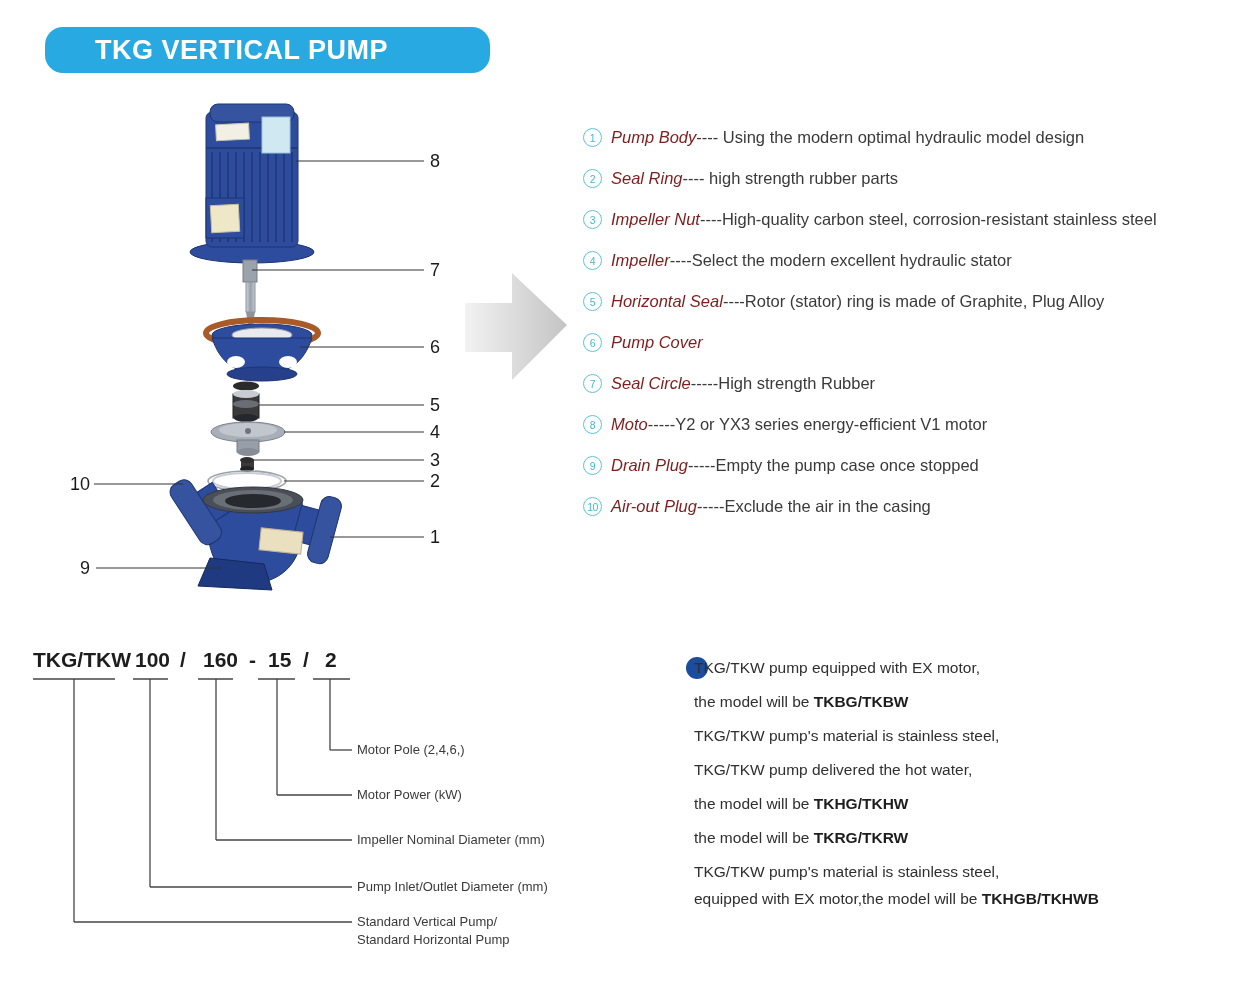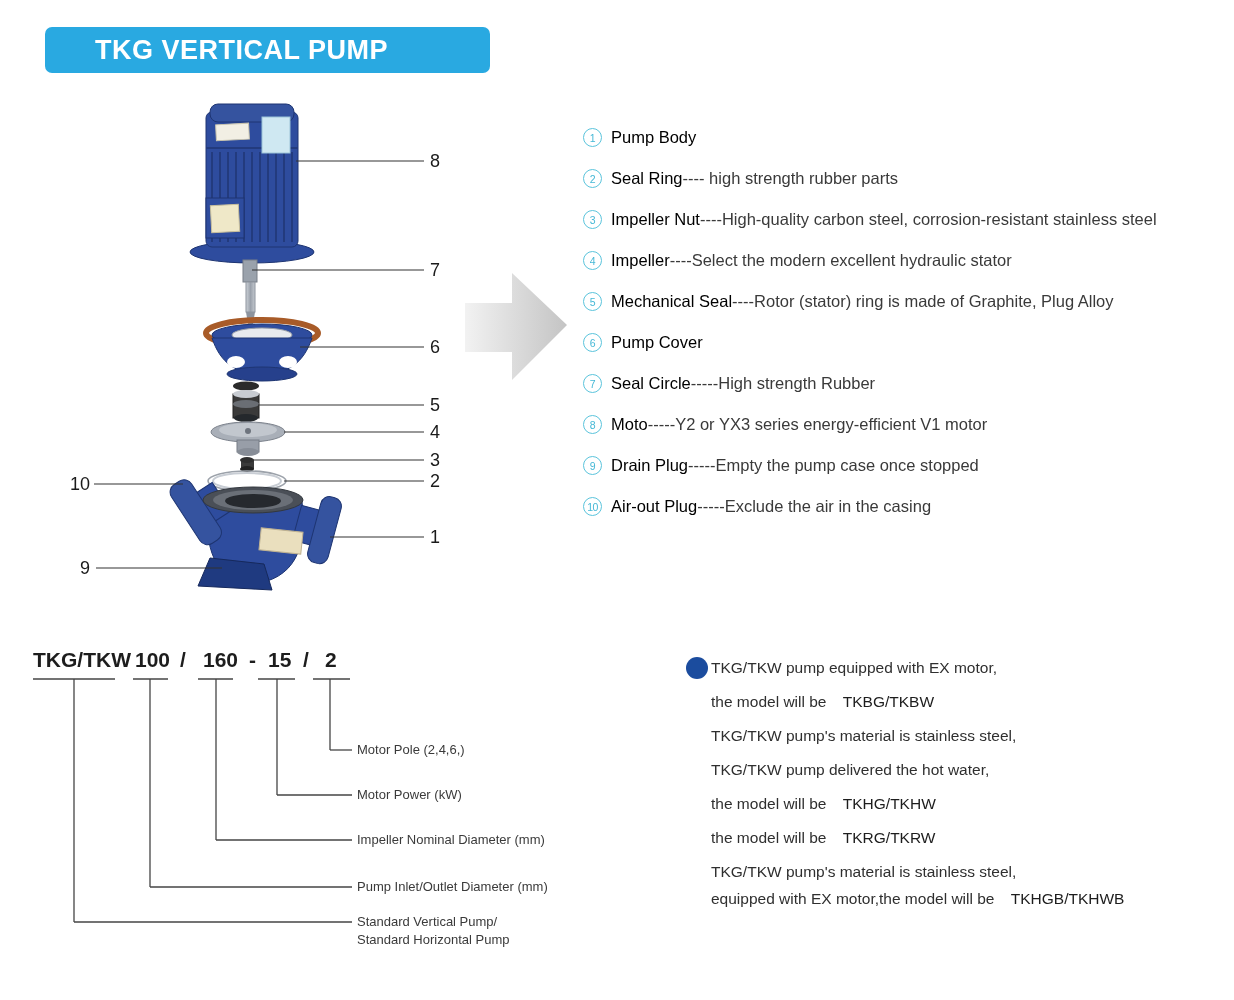--- a/index.html
+++ b/index.html
@@ -1,48 +1,48 @@
 <!DOCTYPE html>
 <html><head>
 <meta charset="utf-8">
 <style>
   html,body{margin:0;padding:0;background:#fff;}
   #page{position:relative;width:1234px;height:1000px;background:#ffffff;overflow:hidden;
         font-family:"Liberation Sans",sans-serif;color:#2f2f2f;}
 
   
   .banner{position:absolute;left:45px;top:27px;width:445px;height:46px;background:#29a9e1;
-          border-radius:7px;display:flex;align-items:center;}
+          border-radius:18px;display:flex;align-items:center;}
   .banner span{color:#ffffff;font-weight:bold;font-size:27px;letter-spacing:.5px;padding-left:50px;}
 
   
   .parts{position:absolute;left:583px;top:127px;}
   .part-item{display:flex;align-items:flex-start;white-space:nowrap;line-height:20px;
              margin-bottom:21px;font-size:16.5px;}
   .pnum{flex:0 0 auto;display:inline-flex;justify-content:center;align-items:center;
         width:17px;height:17px;border:1.4px solid #5bc4dc;border-radius:50%;
         color:#45b8d6;font-size:10.5px;margin-right:9px;margin-top:1px;letter-spacing:-.5px;}
-  .pname{color:#000000;}
+  .pname{color:#7f1d1d;font-style:italic;}
   .pdesc{color:#3a3a3a;}
 
   
   .arrow-wrap{position:absolute;left:460px;top:265px;width:115px;height:120px;}
 
   
   .pump-svg{position:absolute;left:30px;top:90px;}
 
   
   .code-svg{position:absolute;left:20px;top:640px;}
 
   
   .bullet{position:absolute;left:686px;top:657px;width:22px;height:22px;border-radius:50%;background:#1b4c9e;}
-  .notes{position:absolute;left:711px;top:658px;width:490px;font-size:15.5px;color:#2f2f2f;}
+  .notes{position:absolute;left:694px;top:658px;width:490px;font-size:15.5px;color:#2f2f2f;}
   .note-line{line-height:20px;margin-bottom:14px;white-space:nowrap;}
   .note-line.tight{margin-bottom:7px;}
-  .nbold{font-weight:normal;color:#1d1d1d;margin-left:12px;}
+  .nbold{font-weight:bold;color:#1d1d1d;}
 </style>
 </head>
 <body>
 
 <div id="page">
 
   <div class="banner">
     <span>TKG VERTICAL PUMP</span>
   </div>
 
@@ -174,39 +174,40 @@
           <stop offset="1" stop-color="#c4c4c4"></stop>
       </linearGradient>
     </defs>
     <polygon points="5,38 52,38 52,8 107,60 52,115 52,87 5,87" fill="url(#arrowg)"></polygon>
   </svg>
 
   <div class="parts">
     <div class="part-item">
       <span class="pnum">1</span>
       <span class="pname">Pump Body</span>
+      <span class="pdesc"> ---- Using the modern optimal hydraulic model design</span>
     </div>
     <div class="part-item">
       <span class="pnum">2</span>
       <span class="pname">Seal Ring</span>
       <span class="pdesc"> ---- high strength rubber parts</span>
     </div>
     <div class="part-item">
       <span class="pnum">3</span>
       <span class="pname">Impeller Nut</span>
       <span class="pdesc"> ----High-quality carbon steel, corrosion-resistant stainless steel</span>
     </div>
     <div class="part-item">
       <span class="pnum">4</span>
       <span class="pname">Impeller</span>
       <span class="pdesc"> ----Select the modern excellent hydraulic stator</span>
     </div>
     <div class="part-item">
       <span class="pnum">5</span>
-      <span class="pname">Mechanical Seal</span>
+      <span class="pname">Horizontal Seal</span>
       <span class="pdesc"> ----Rotor (stator) ring is made of Graphite, Plug Alloy</span>
     </div>
     <div class="part-item">
       <span class="pnum">6</span>
       <span class="pname">Pump Cover</span>
     </div>
     <div class="part-item">
       <span class="pnum">7</span>
       <span class="pname">Seal Circle</span>
       <span class="pdesc"> -----High strength Rubber</span>

